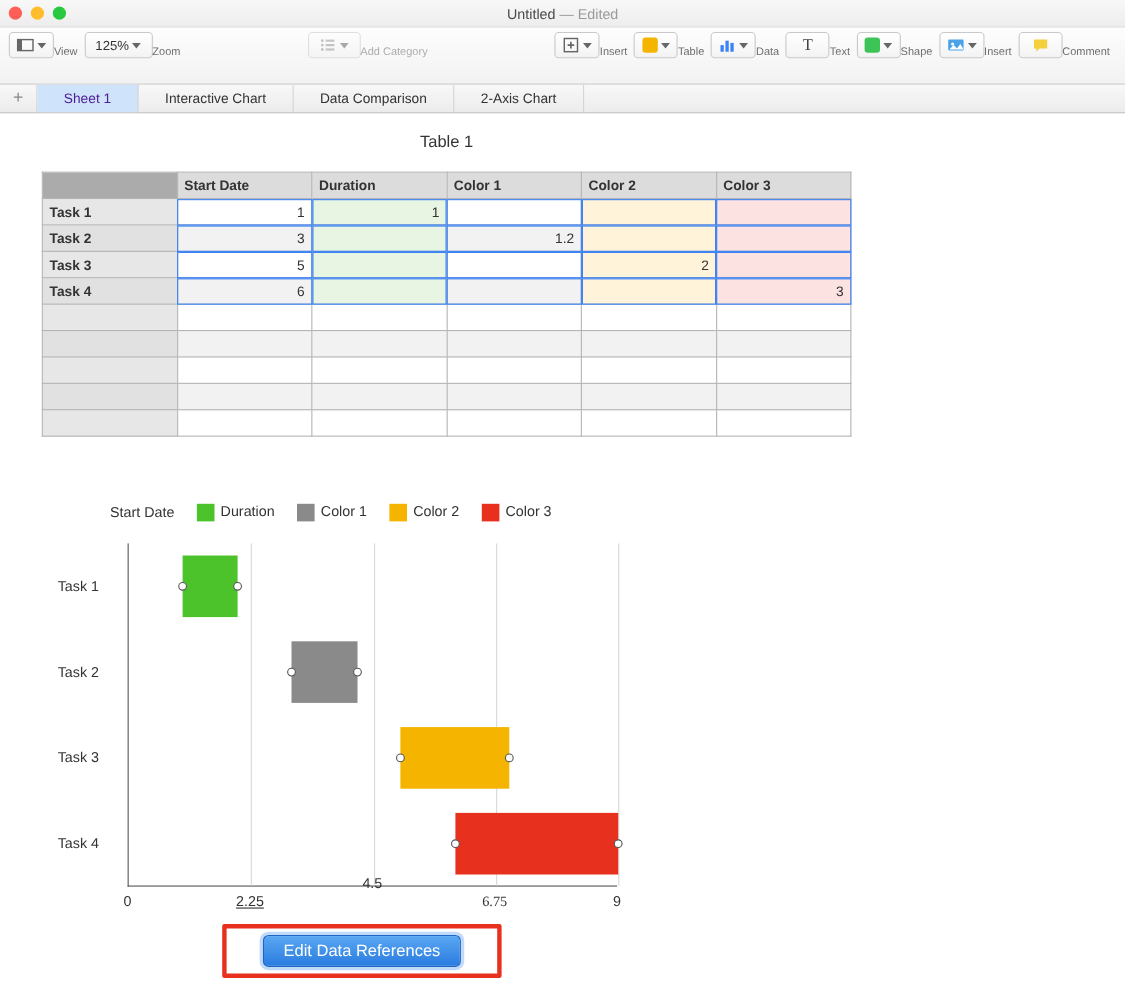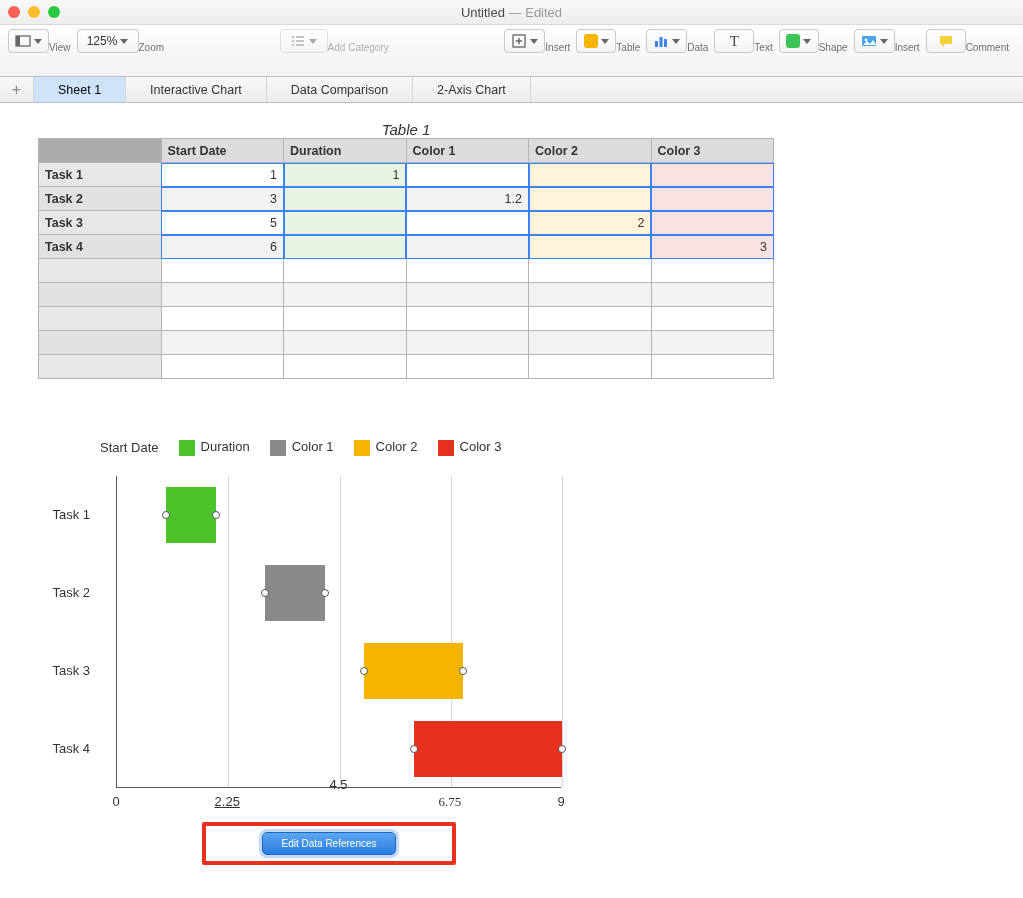--- a/index.html
+++ b/index.html
@@ -24,25 +24,25 @@
   .tool-label { font-size: 10px; color: #6e6e6e; margin-top: 2px; }
   .toolbar-spacer { flex: 1; }
   .tool-icon-square { width: 14px; height: 14px; border-radius: 3px; }
   .caret { display:inline-block; margin-left:3px; width:0; height:0; border-left:4px solid transparent; border-right:4px solid transparent; border-top:5px solid #666; }
   .disabled { opacity: .55; }
   
   
   .sheettabs { height: 26px; background: linear-gradient(#f8f8f8,#ececec); border-bottom: 1px solid #bfbfbf; display: flex; align-items: stretch; }
   .add-sheet { width: 34px; display:flex; align-items:center; justify-content:center; color:#888; border-right:1px solid #d5d5d5; font-size:16px; }
   .sheet-tab { padding: 0 24px; display:flex; align-items:center; font-size:12.5px; color:#333; border-right:1px solid #d5d5d5; }
-  .sheet-tab.active { background:#cfe4fb; color:#000000; }
+  .sheet-tab.active { background:#cfe4fb; color:#4c1d95; }
   
   
   .canvas { padding: 18px 0 40px 38px; }
-  .table-title { text-align: center; width: 736px; font-size: 15px; margin-bottom: 0; font-style: italic; }
+  .table-title { text-align: center; width: 736px; font-size: 15px; margin-bottom: 18px; }
   
   table.data { border-collapse: collapse; width: 736px; }
   table.data th, table.data td { border: 1px solid #b4b4b4; height: 24px; padding: 0 6px; font-size: 12.5px; }
   table.data .corner { background:#ababab; width: 122px; }
   table.data th.colhead { background: #dcdcdc; text-align:left; font-weight:600; width: 122px; }
   table.data th.rowhead { background:#e7e7e7; text-align:left; font-weight:600; width:122px; }
   table.data td { text-align: right; background:#fff; }
   table.data tr.even td, table.data tr.even th.rowhead { background:#f2f2f2; }
   table.data tr.even th.rowhead { background:#e1e1e1; }
   table.data .sel { outline: 1px solid #3b82f6; outline-offset: -1px; }
@@ -58,21 +58,21 @@
   .legend .sw { width:16px; height:16px; display:inline-block; vertical-align:middle; margin-right:6px; }
   .plot { position:relative; width: 530px; height: 340px; margin-left: 0; }
   .yaxis-label { position:absolute; font-size:13px; color:#333; text-align:right; width:52px; }
   .xaxis-label { position:absolute; font-size:13px; color:#333; text-align:center; transform:translateX(-50%); }
   .plot-area { position:absolute; left:78px; top:0; width:445px; height:312px; border-left:1.5px solid #555; border-bottom:1.5px solid #555; }
   .grid-v { position:absolute; top:0; bottom:0; width:1px; background:#d8d8d8; }
   .bar { position:absolute; height:56px; }
   .handle { position:absolute; width:8px; height:8px; background:#fff; border:1px solid #555; border-radius:50%; transform:translate(-50%,-50%); }
   
   .edit-refs-wrap { position: relative; width: 254px; margin-left: 164px; margin-top: 6px; padding:6px; border:4px solid #e8301f; border-radius:2px; display:flex; justify-content:center; }
-  .edit-refs-btn { background: linear-gradient(#5aa7f2,#2a7ce0); color:#fff; font-size:10px; padding:5px 18px; border:1px solid #1f66c4; border-radius:5px; box-shadow: 0 0 0 3px rgba(80,150,240,.35); }
+  .edit-refs-btn { background: linear-gradient(#5aa7f2,#2a7ce0); color:#fff; font-size:15px; padding:5px 18px; border:1px solid #1f66c4; border-radius:5px; box-shadow: 0 0 0 3px rgba(80,150,240,.35); }
 
   svg.small-icon { width:16px; height:16px; }
 </style>
 </head>
 <body>
 
 <div class="titlebar">
   <div class="window-buttons">
     <div class="win-btn win-close"></div>
     <div class="win-btn win-min"></div>

